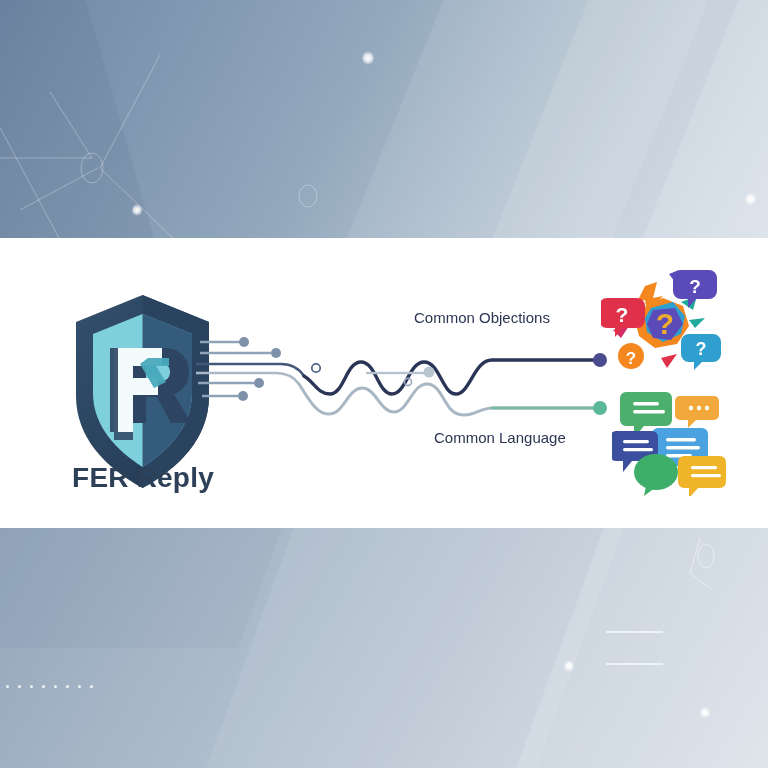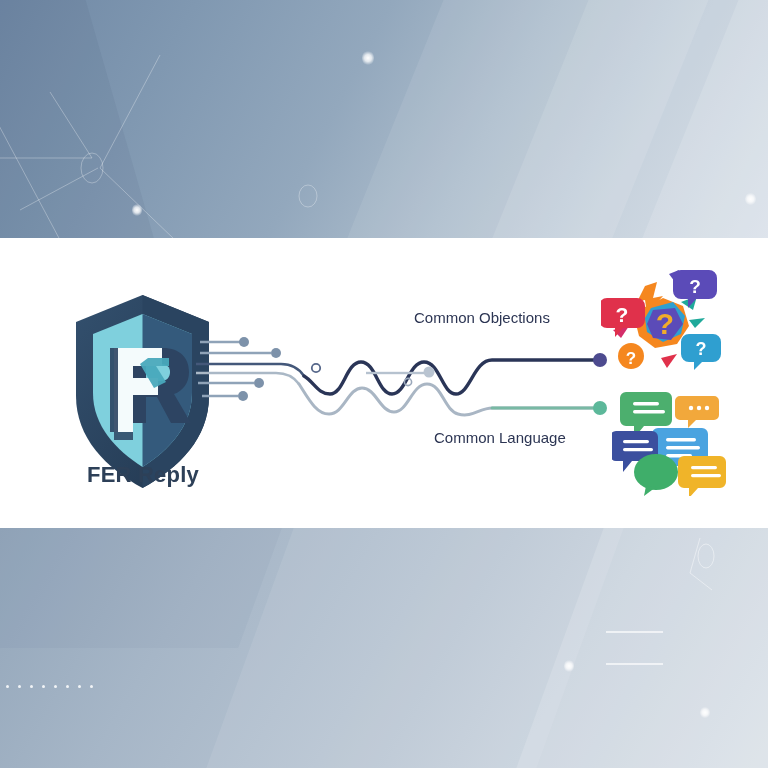--- a/index.html
+++ b/index.html
@@ -33,21 +33,21 @@
     position:absolute;left:0;top:238px;width:768px;height:290px;
     background:#ffffff;
   }
 
   
   #logo{position:absolute;left:70px;top:292px;width:145px;height:205px;}
   #logo svg{display:block;}
   #brand-name{
     position:absolute;left:70px;top:462px;width:146px;
     text-align:center;
-    font-size:22px;font-weight:bold;letter-spacing:.2px;
+    font-size:28px;font-weight:bold;letter-spacing:.2px;
     color:#2d4058;
   }
 
   
   .flow-label{
     position:absolute;
     font-size:15px;
     color:#2c3553;
     white-space:nowrap;
   }

